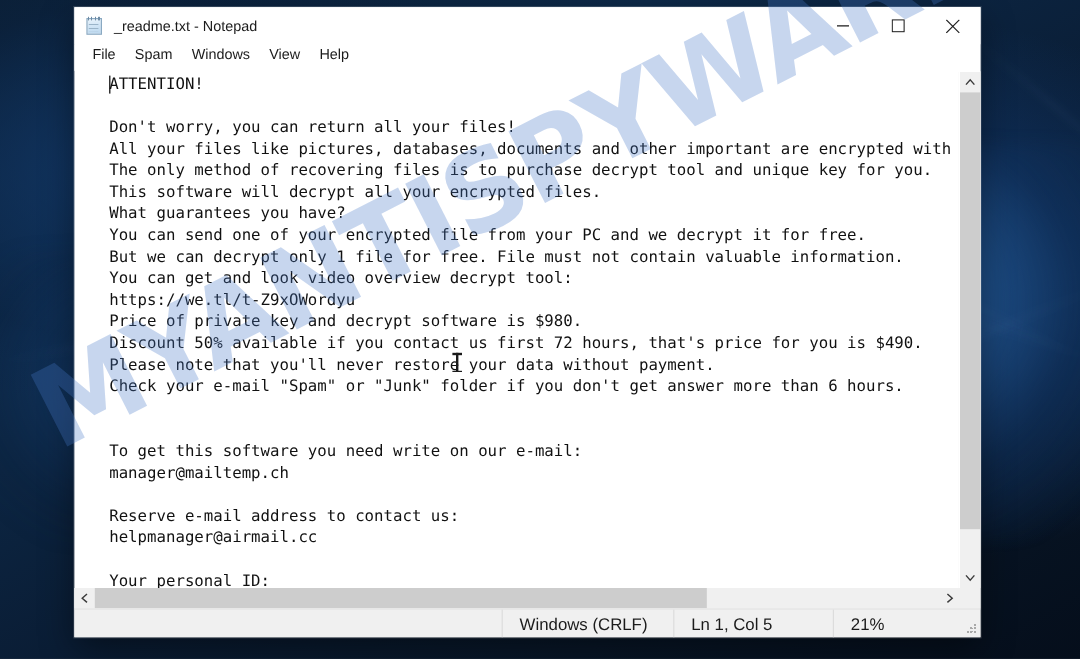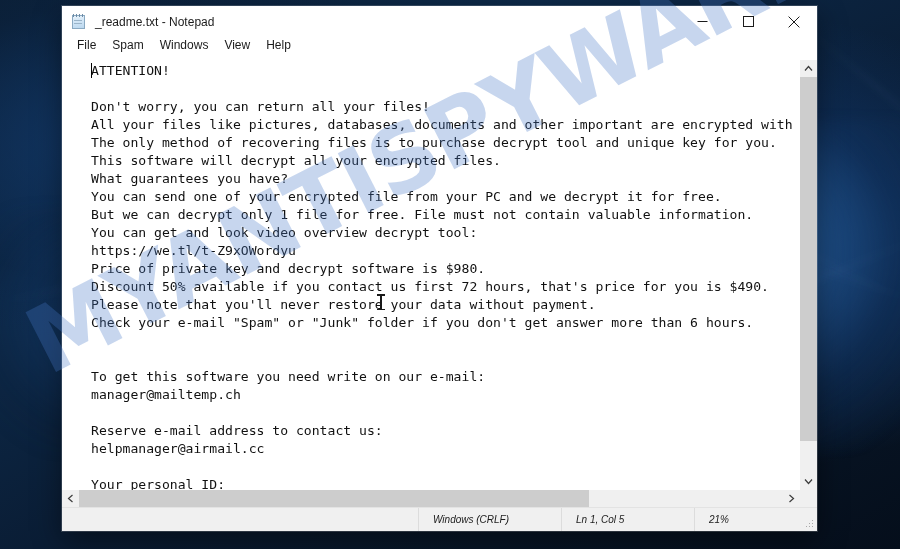--- a/index.html
+++ b/index.html
@@ -269,25 +269,24 @@
     background: #f0f0f0;
   }
 
   
   .statusbar {
     height: 23px;
     flex: 0 0 auto;
     background: #f0f0f0;
     display: flex;
     align-items: stretch;
-    font-size: 10px;
+    font-size: 14px;
     color: #1b1b1b;
     border-top: 1px solid #e3e3e3;
     position: relative;
-    font-style: italic;
   }
   .status-spacer { flex: 1 1 auto; }
   .status-cell {
     display: flex;
     align-items: center;
     padding-left: 14px;
     border-left: 1px solid #dcdcdc;
     line-height: 1;
     white-space: nowrap;
   }

